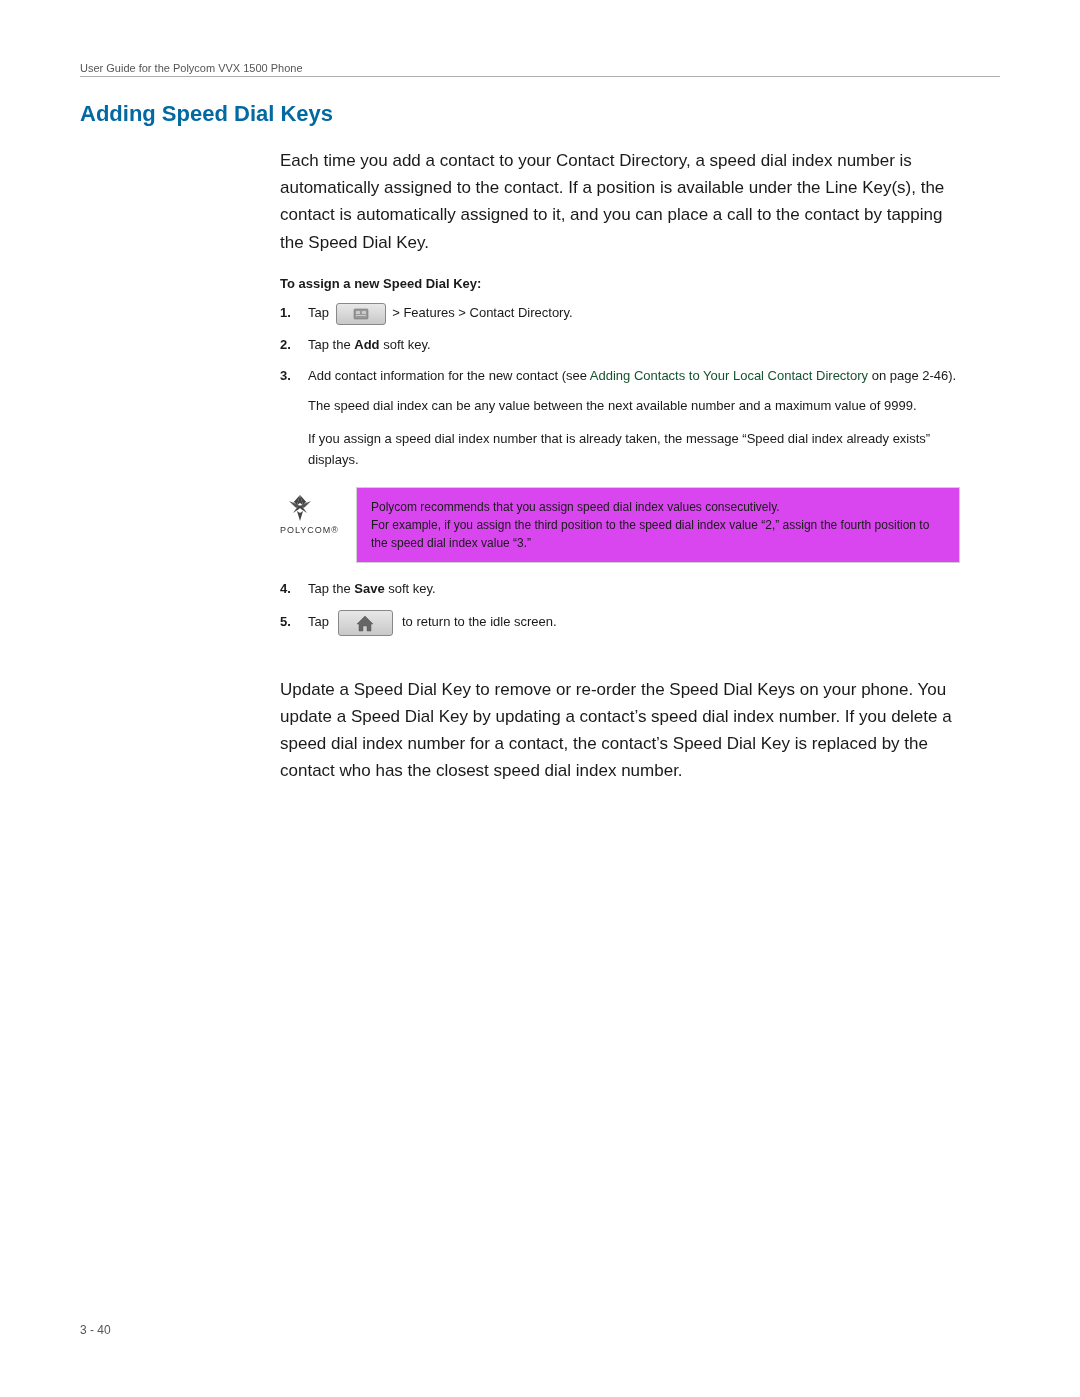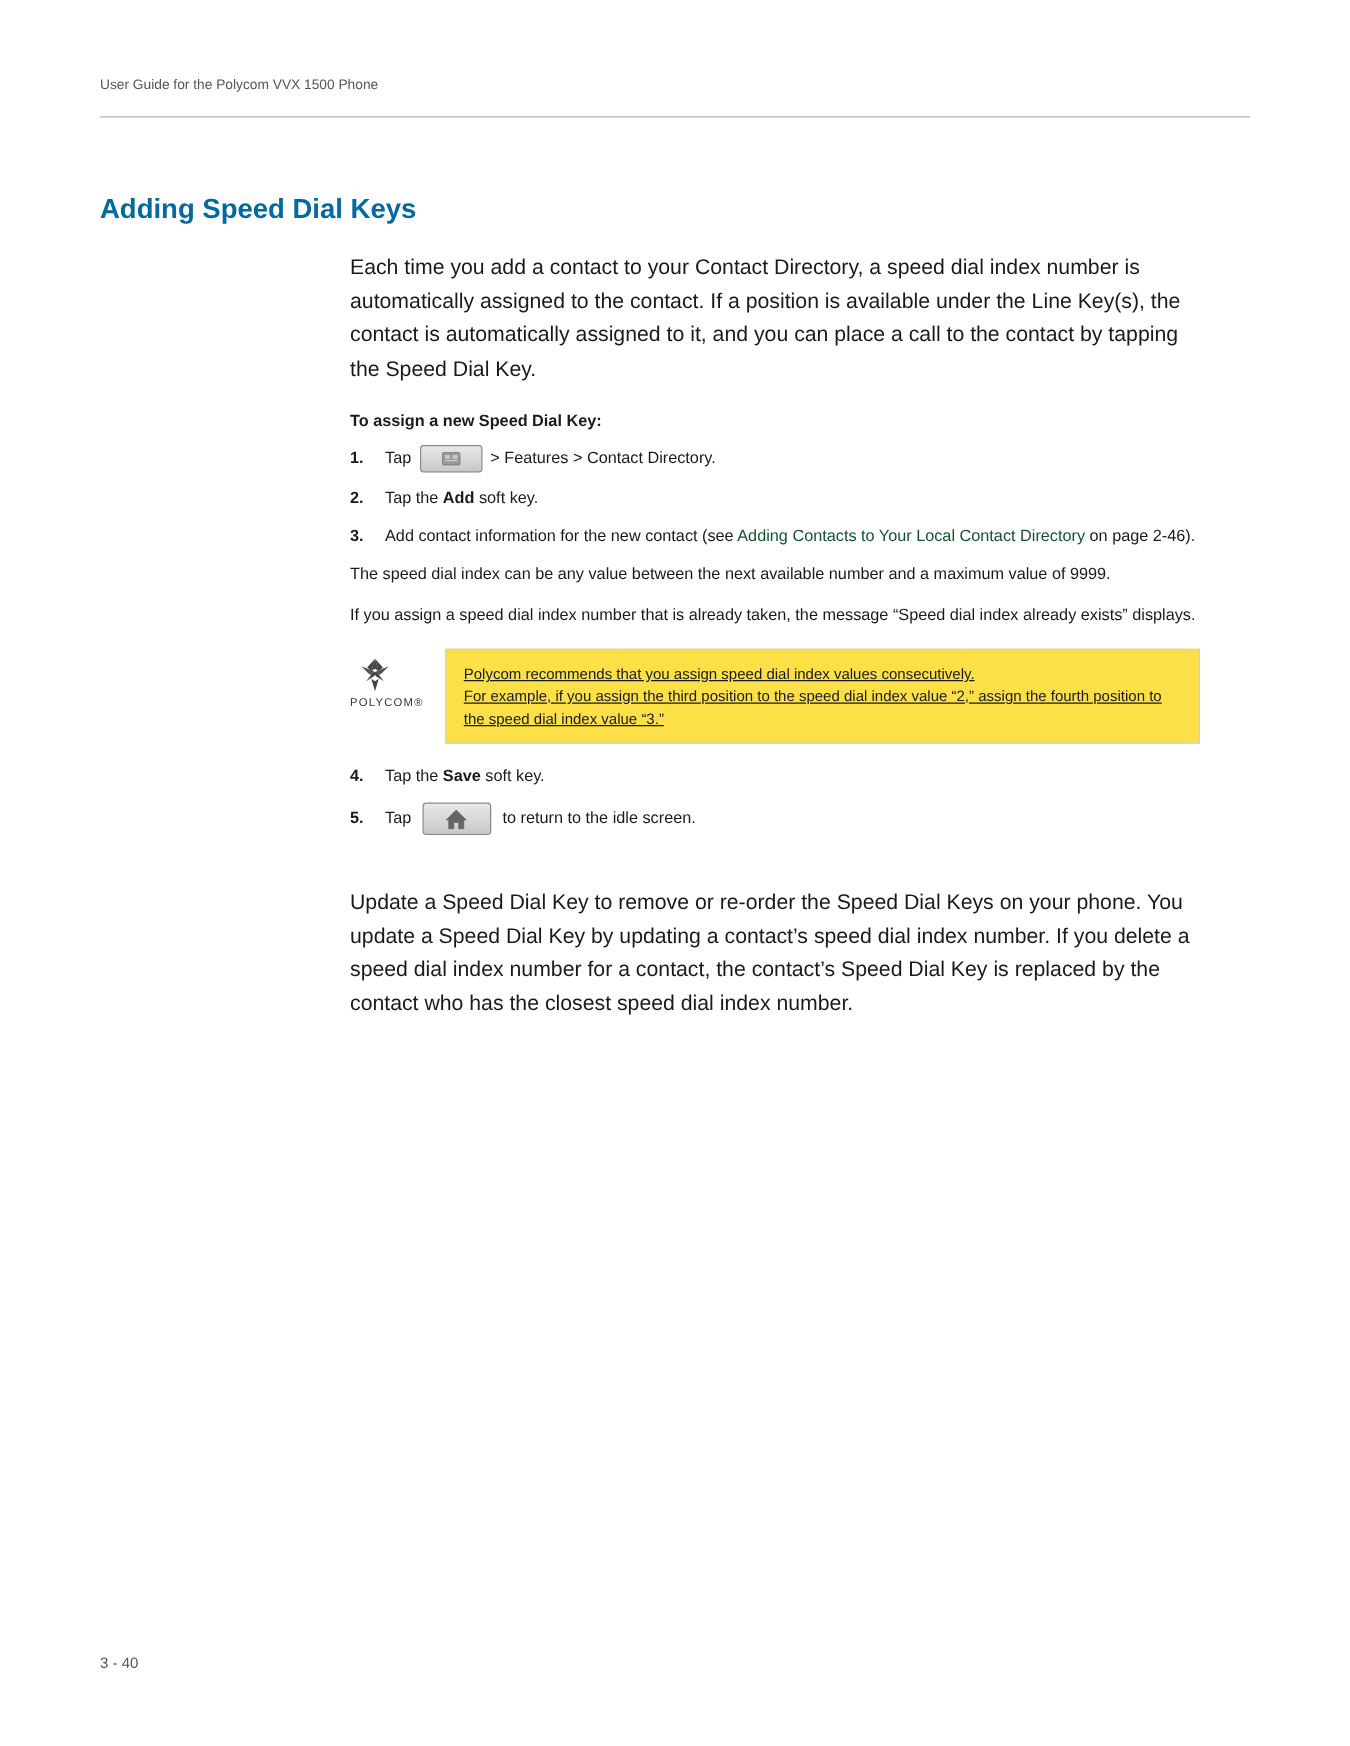--- a/index.html
+++ b/index.html
@@ -14,22 +14,22 @@
 
     .page {
       width: 1080px;
       min-height: 1397px;
       padding: 60px 80px 60px 80px;
       position: relative;
     }
 
     .header-bar {
       border-bottom: 1px solid #b0b0b0;
-      padding-bottom: 17px;
-      margin-bottom: 60px;
+      padding-bottom: 0;
+      margin-bottom: 24px;
     }
 
     .header-text {
       font-family: Arial, sans-serif;
       font-size: 11px;
       color: #555555;
     }
 
     .section {
       margin-bottom: 40px;
@@ -142,25 +142,24 @@
 
     .polycom-label {
       font-family: Arial, sans-serif;
       font-size: 9px;
       color: #333;
       margin-top: 2px;
       letter-spacing: 1px;
     }
 
     .note-content {
-      background: #fde047;
+      background: #d946ef;
       border: 1px solid #d0d0d0;
       padding: 10px 14px;
       flex: 1;
-      text-decoration: underline;
     }
 
     .note-content p {
       font-family: Arial, sans-serif;
       font-size: 12px;
       line-height: 1.5;
       color: #1a1a1a;
     }
 
     .footer {
@@ -175,20 +174,21 @@
     .bold {
       font-weight: bold;
     }
 
     .step-para {
       font-family: Arial, sans-serif;
       font-size: 13px;
       line-height: 1.6;
       color: #1a1a1a;
       margin-bottom: 12px;
+      margin-left: 28px;
     }
   </style>
 </head>
 <body>
 
 <div class="page">
 
   <div class="header-bar">
     <span class="header-text">User Guide for the Polycom VVX 1500 Phone</span>
   </div>

